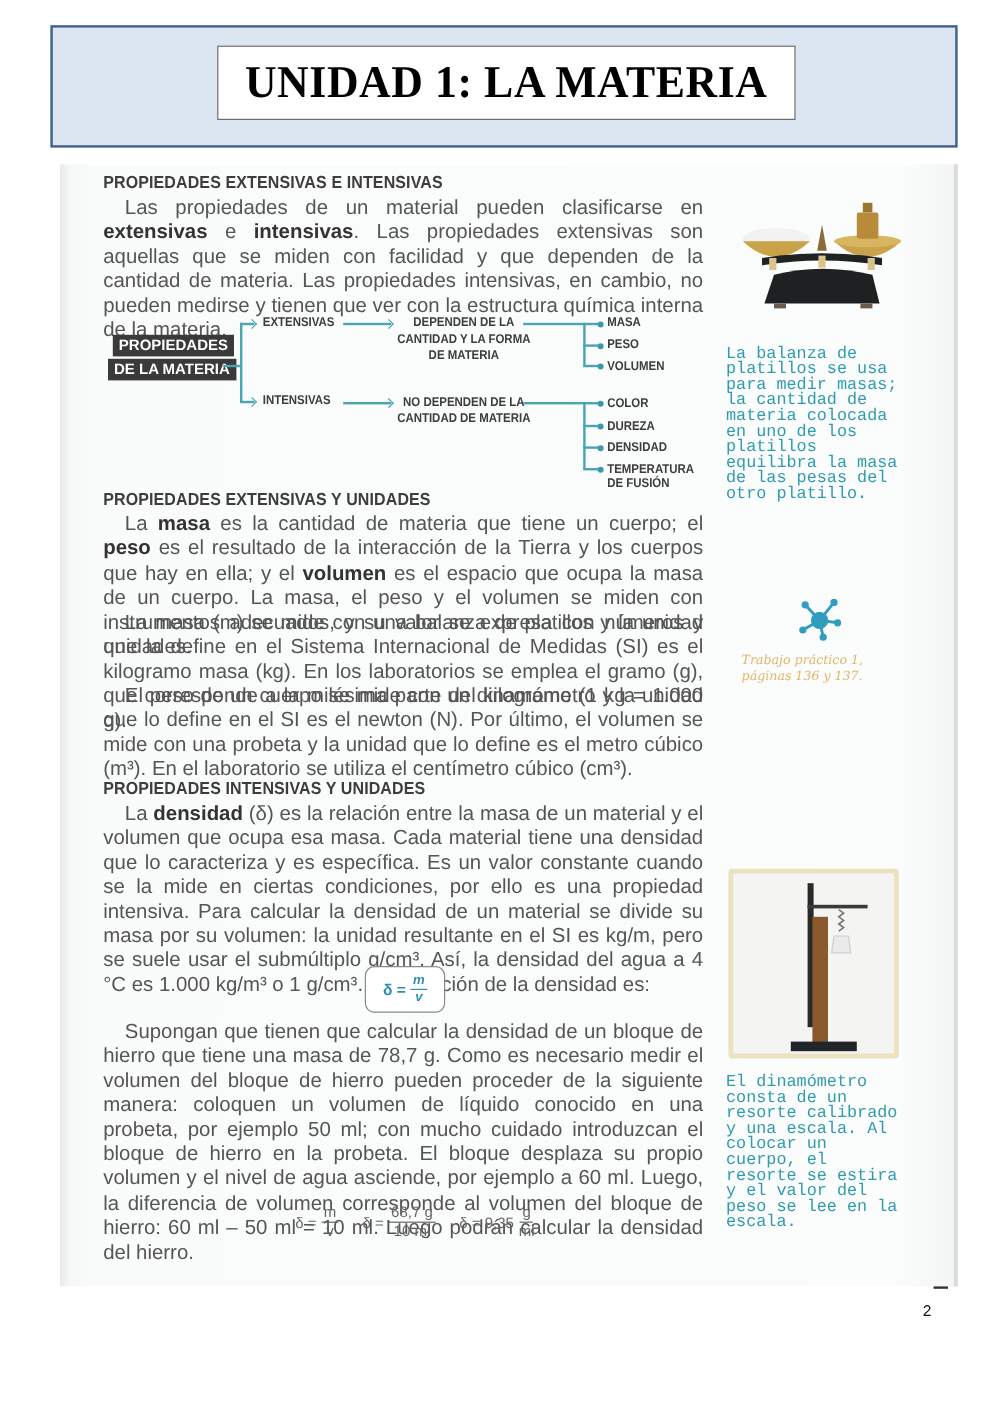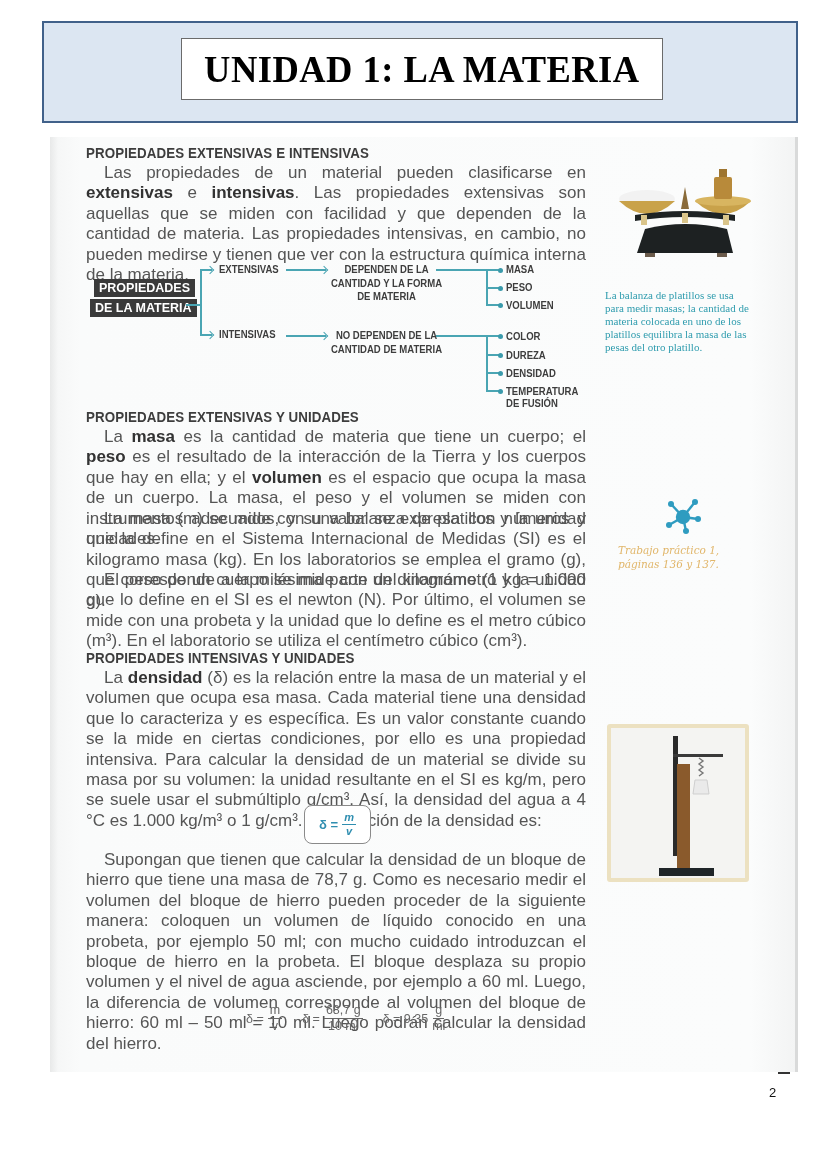--- a/index.html
+++ b/index.html
@@ -59,22 +59,22 @@
   }
   .dline { position: absolute; background: #4aa5b3; }
   .dot { position: absolute; width: 5px; height: 5px; border-radius: 50%; background: #3a9aab; }
   .arrow-head {
     position: absolute; width: 6px; height: 6px; border-top: 1.6px solid #4aa5b3; border-right: 1.6px solid #4aa5b3;
     transform: rotate(45deg);
   }
 
   
   .side-caption {
-    position: absolute; left: 555px; width: 150px; font-family: Liberation Serif, serif;
-    font-size: 11px; line-height: 13px; color: #2f9cae;
+    position: absolute; left: 555px; width: 150px; font-family: Liberation Mono, monospace;
+    font-size: 14px; line-height: 13px; color: #2f9cae;
   }
   .balance { position: absolute; left: 565px; top: 20px; width: 140px; height: 110px; }
   .tp-icon { position: absolute; left: 615px; top: 362px; width: 36px; height: 36px; }
   .tp-text {
     position: absolute; left: 568px; top: 406px; width: 130px; text-align: left;
     font-family: "DejaVu Serif", serif; font-style: italic; font-size: 10.5px; line-height: 14px; color: #e1b66a;
   }
   .photo-frame {
     position: absolute; left: 557px; top: 587px; width: 142px; height: 158px;
     background: #f4f4f2; border: 4px solid #ece1c1; border-radius: 3px;
@@ -258,17 +258,18 @@
   <div class="photo-frame">
     <svg viewBox="0 0 134 150" width="134" height="150">
       <rect x="62" y="8" width="5" height="120" fill="#2a2a2a"></rect>
       <rect x="62" y="26" width="50" height="3" fill="#3a3a3a"></rect>
       <rect x="66" y="36" width="13" height="108" fill="#8a5a2c"></rect>
       <path d="M88 30 l4 3 l-4 3 l4 3 l-4 3 l4 3 l-4 3" stroke="#777" stroke-width="1.4" fill="none"></path>
       <path d="M84 52 L96 52 L98 66 L82 66 Z" fill="#eaeaea" stroke="#cfcfcf"></path>
       <rect x="48" y="140" width="55" height="8" fill="#1f2528"></rect>
     </svg>
   </div>
+  <div class="side-caption" style="top:759px;">El dinamómetro consta de un resorte calibrado y una escala. Al colocar un cuerpo, el resorte se estira y el valor del peso se lee en la escala.</div>
 
   <div class="bottom-mark"></div>
 </div>
 
 <div class="page-num">2</div>
 
 </body></html>

